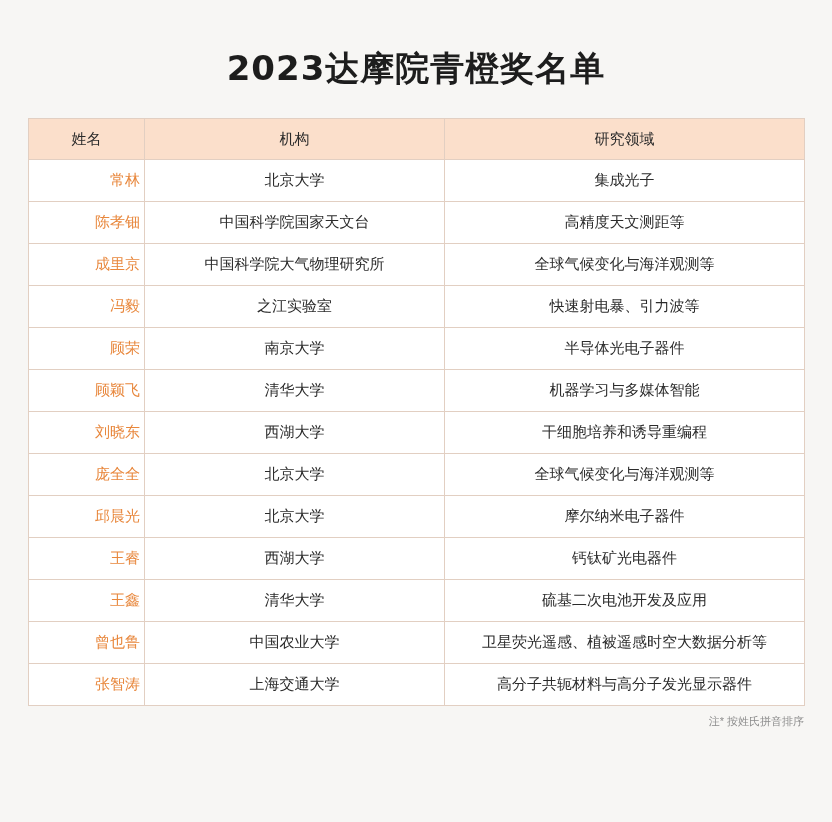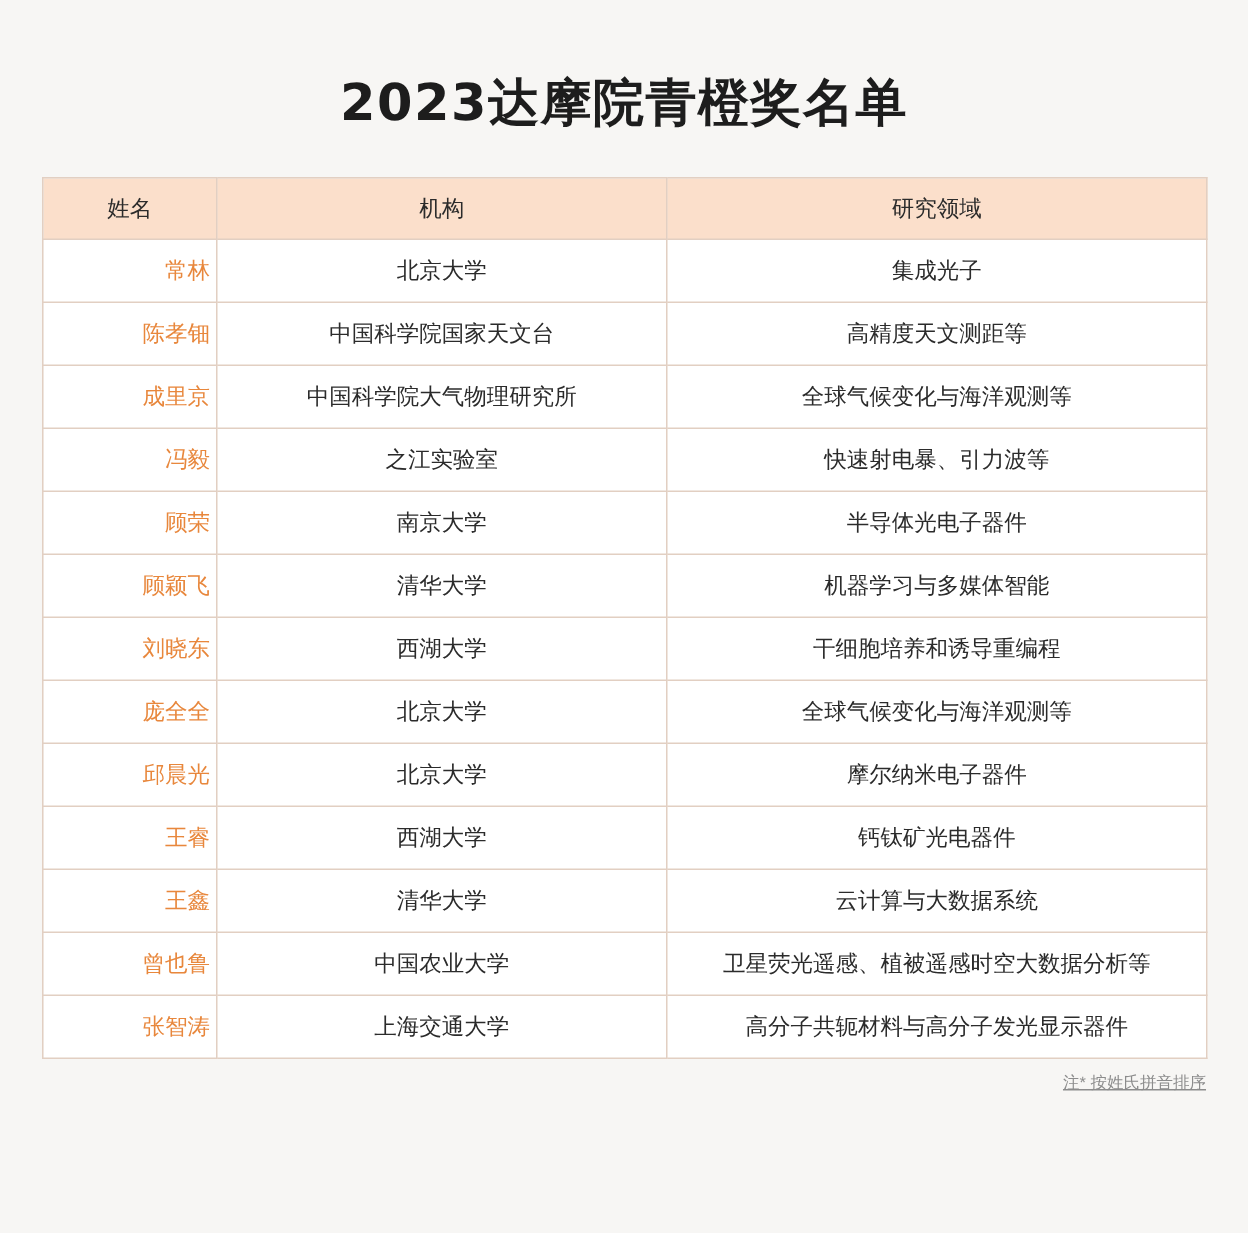--- a/index.html
+++ b/index.html
@@ -66,21 +66,20 @@
   table.award-table tbody td.field-cell {
     color: #2b2b2b;
     background: #ffffff;
   }
   .footnote {
     width: 776px;
     margin: 8px auto 0 auto;
     text-align: right;
     font-size: 11px;
     color: #8c8c8c;
-    text-decoration: underline;
   }
 </style>
 </head>
 <body>
 
 <div class="page">
 
   <div class="title">2023达摩院青橙奖名单</div>
 
   <table class="award-table">
@@ -143,21 +142,21 @@
         <td class="field-cell">摩尔纳米电子器件</td>
       </tr>
       <tr>
         <td class="name-cell">王睿</td>
         <td class="org-cell">西湖大学</td>
         <td class="field-cell">钙钛矿光电器件</td>
       </tr>
       <tr>
         <td class="name-cell">王鑫</td>
         <td class="org-cell">清华大学</td>
-        <td class="field-cell">云计算与大数据系统</td>
+        <td class="field-cell">硫基二次电池开发及应用</td>
       </tr>
       <tr>
         <td class="name-cell">曾也鲁</td>
         <td class="org-cell">中国农业大学</td>
         <td class="field-cell">卫星荧光遥感、植被遥感时空大数据分析等</td>
       </tr>
       <tr>
         <td class="name-cell">张智涛</td>
         <td class="org-cell">上海交通大学</td>
         <td class="field-cell">高分子共轭材料与高分子发光显示器件</td>

